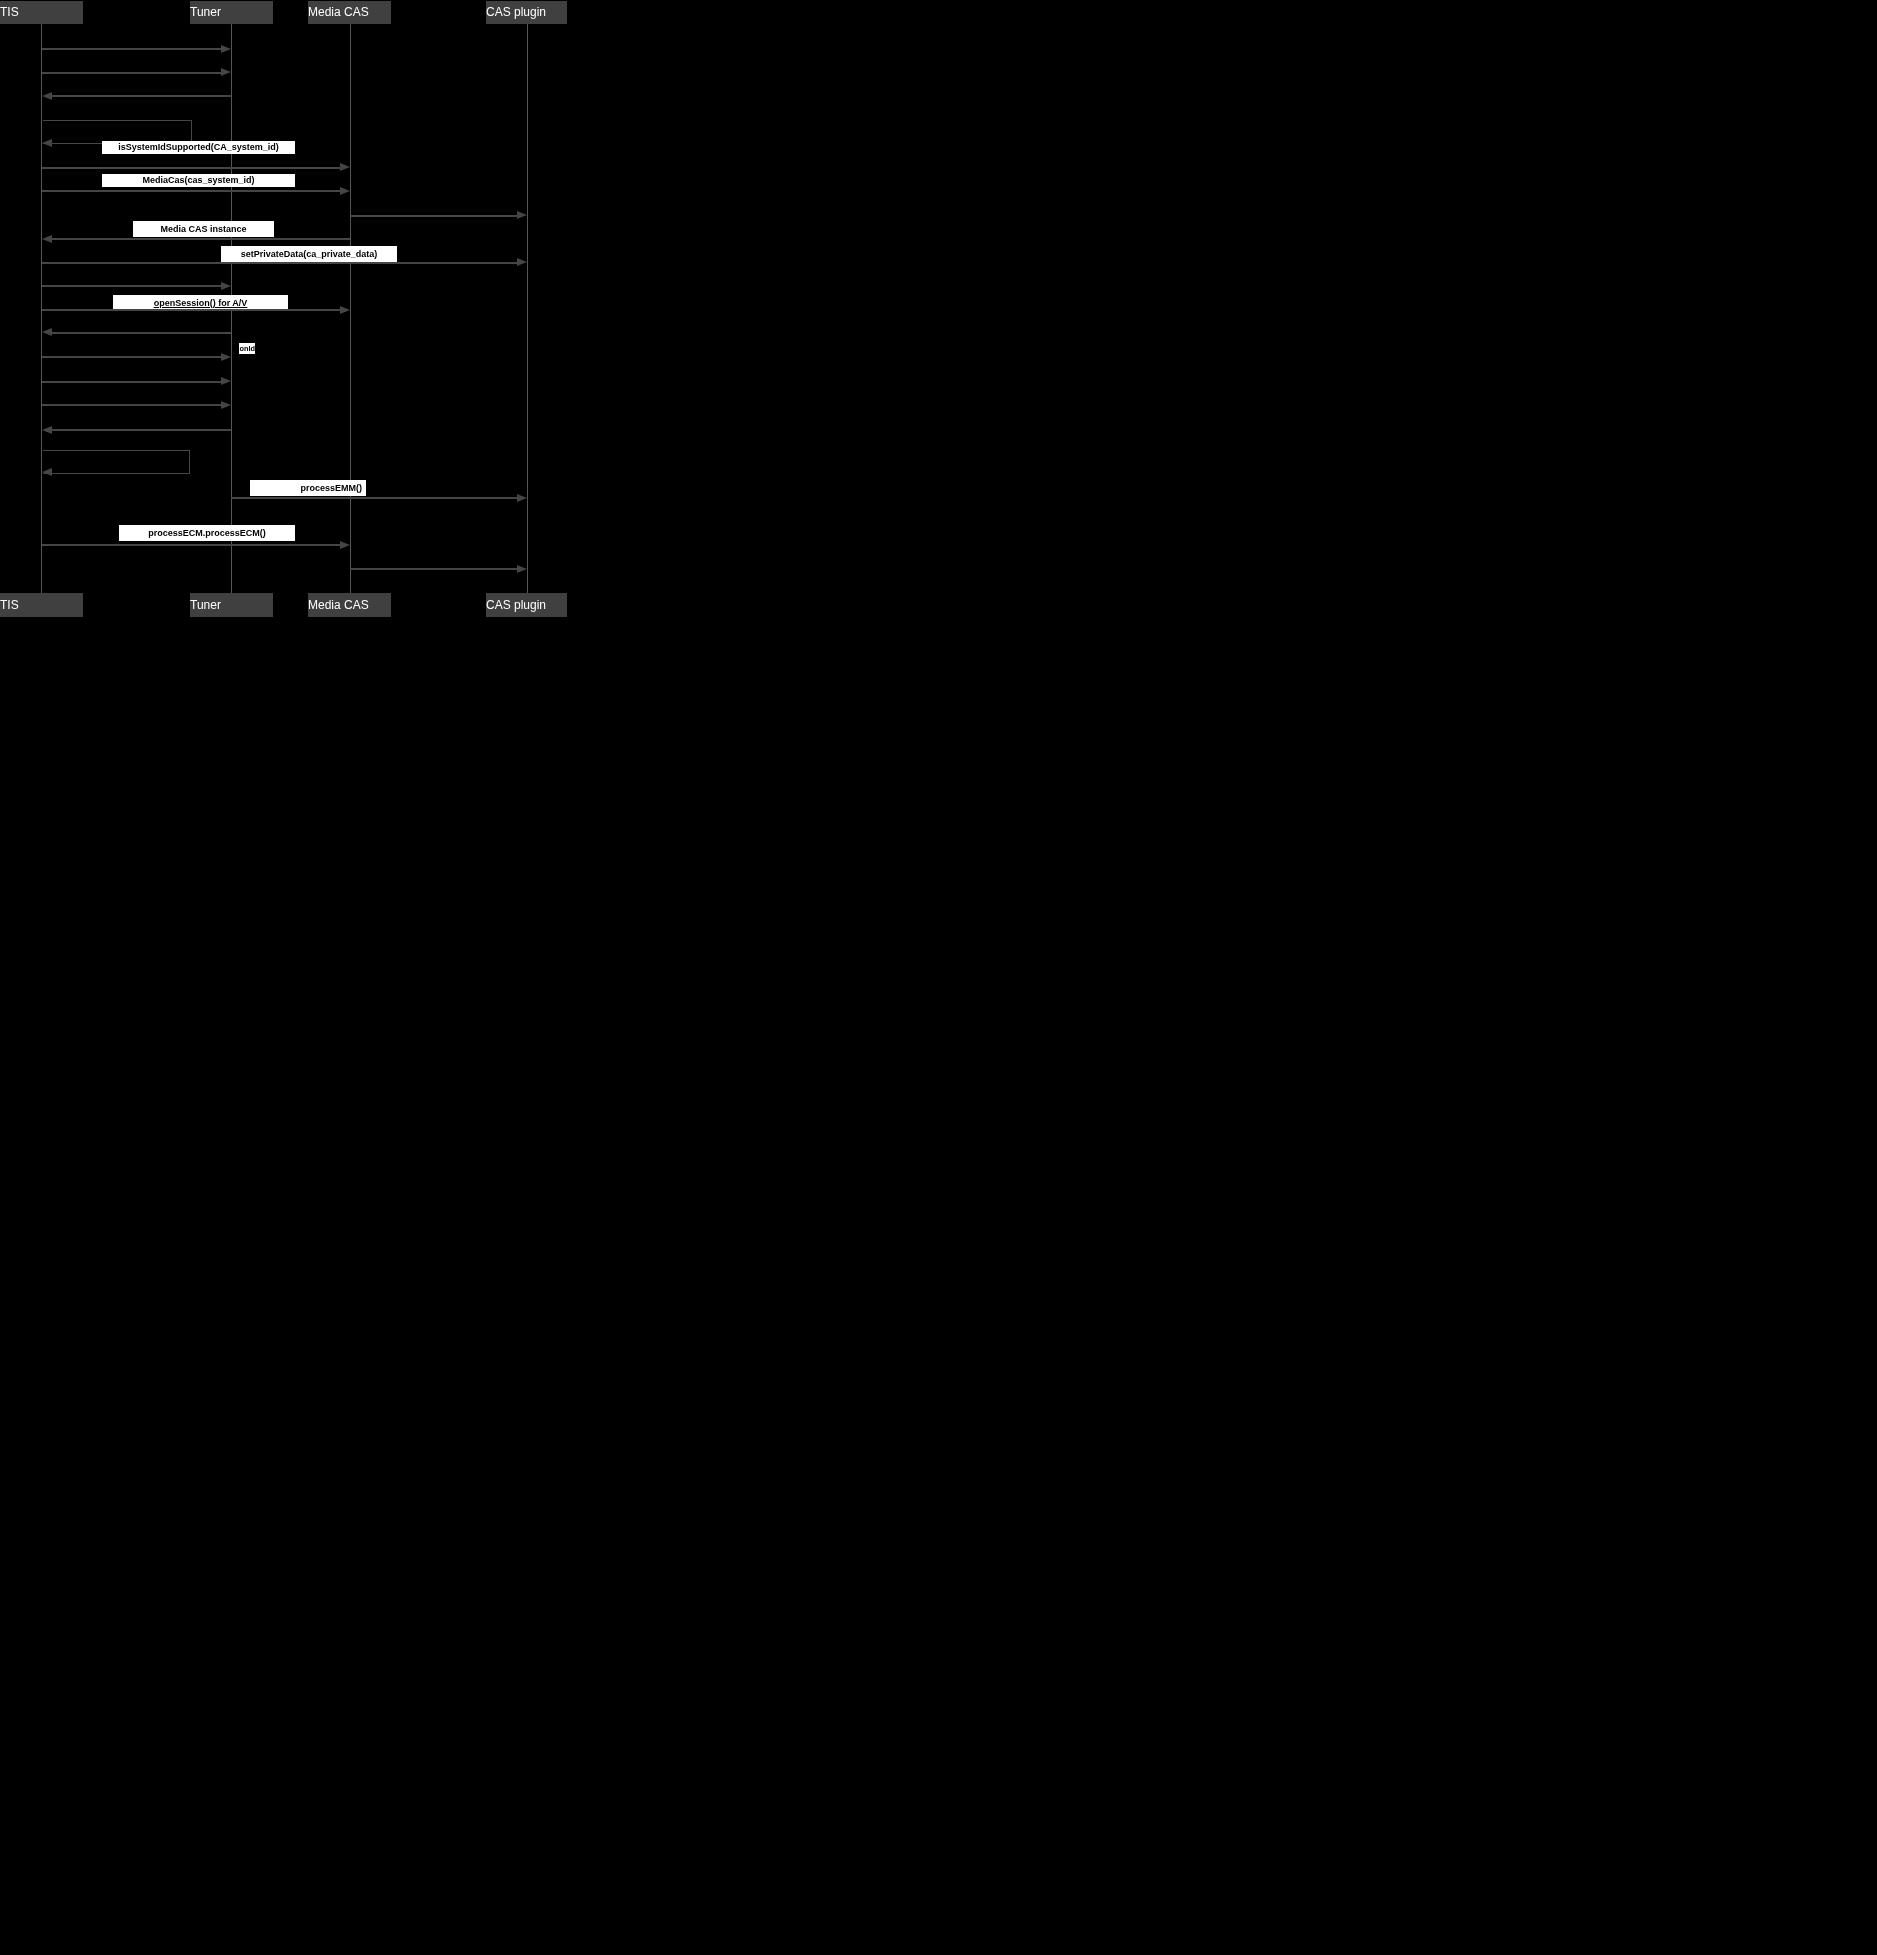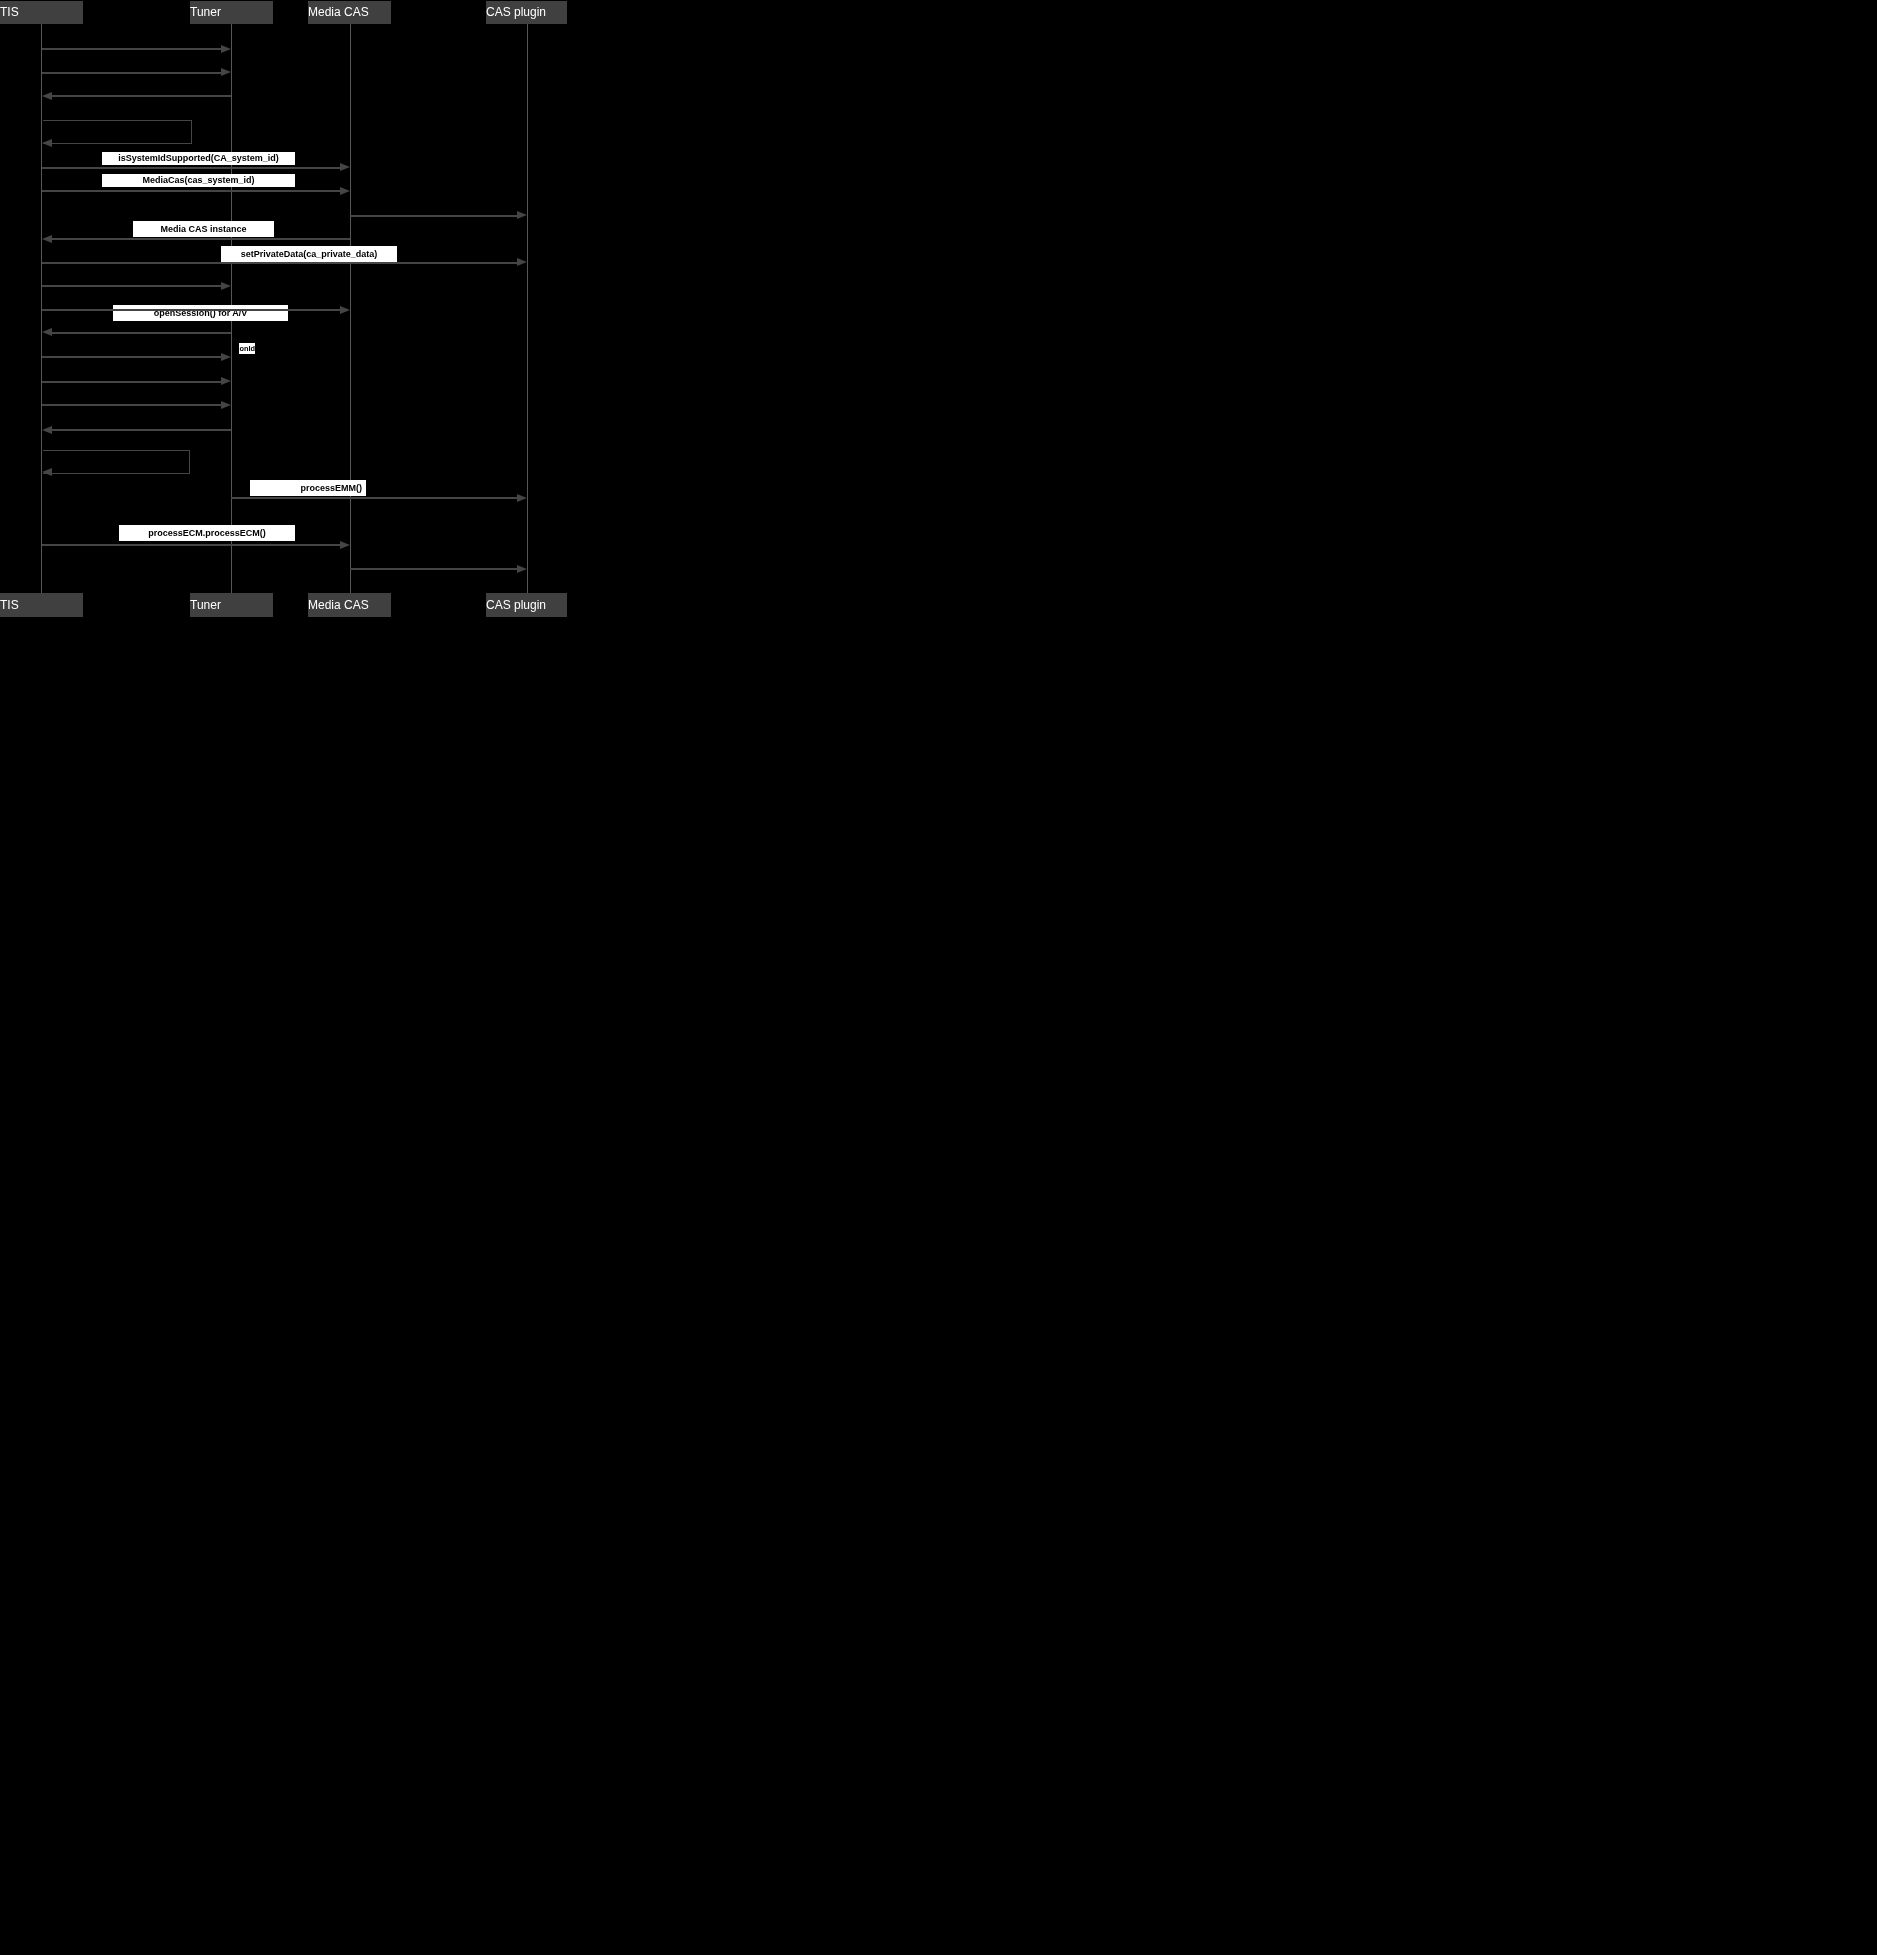--- a/index.html
+++ b/index.html
@@ -41,21 +41,21 @@
 
   <div class="arrow" style="left:42px;top:72px;width:179px;"></div>
   <div class="head-right" style="left:221px;top:68px;"></div>
 
   <div class="arrow" style="left:52px;top:95px;width:179px;"></div>
   <div class="head-left" style="left:42px;top:92px;"></div>
 
   <div class="selfloop" style="left:43px;top:120px;width:149px;height:24px;"></div>
   <div class="head-left" style="left:42px;top:139px;"></div>
 
-  <div class="msg-label" style="left:102px;top:152px;width:193px;height:12.5px;">isSystemIdSupported(CA_system_id)</div>
+  <div class="msg-label" style="left:102px;top:141px;width:193px;height:12.5px;">isSystemIdSupported(CA_system_id)</div>
   <div class="arrow" style="left:42px;top:167px;width:298px;"></div>
   <div class="head-right" style="left:340px;top:163px;"></div>
 
   <div class="msg-label" style="left:102px;top:174px;width:193px;height:12.5px;">MediaCas(cas_system_id)</div>
   <div class="arrow" style="left:42px;top:190px;width:298px;"></div>
   <div class="head-right" style="left:340px;top:187px;"></div>
 
   <div class="arrow" style="left:350px;top:215px;width:167px;"></div>
   <div class="head-right" style="left:517px;top:211px;"></div>
 
@@ -63,21 +63,21 @@
   <div class="arrow" style="left:52px;top:238px;width:298px;"></div>
   <div class="head-left" style="left:42px;top:235px;"></div>
 
   <div class="msg-label" style="left:221px;top:246px;width:176px;height:16px;">setPrivateData(ca_private_data)</div>
   <div class="arrow" style="left:42px;top:262px;width:476px;"></div>
   <div class="head-right" style="left:517px;top:258px;"></div>
 
   <div class="arrow" style="left:42px;top:285px;width:179px;"></div>
   <div class="head-right" style="left:221px;top:282px;"></div>
 
-  <div class="msg-label" style="left:113px;top:305px;width:175px;height:16px;">openSession() for A/V</div>
+  <div class="msg-label" style="left:113px;top:295px;width:175px;height:16px;text-decoration:underline;">openSession() for A/V</div>
   <div class="arrow" style="left:42px;top:309px;width:298px;"></div>
   <div class="head-right" style="left:340px;top:306px;"></div>
 
   <div class="arrow" style="left:52px;top:332px;width:179px;"></div>
   <div class="head-left" style="left:42px;top:328px;"></div>
 
   <div class="msg-label small" style="left:224px;top:343px;width:16.4px;height:10.6px;">onId</div>
   <div class="arrow" style="left:42px;top:356px;width:179px;"></div>
   <div class="head-right" style="left:221px;top:353px;"></div>
 

